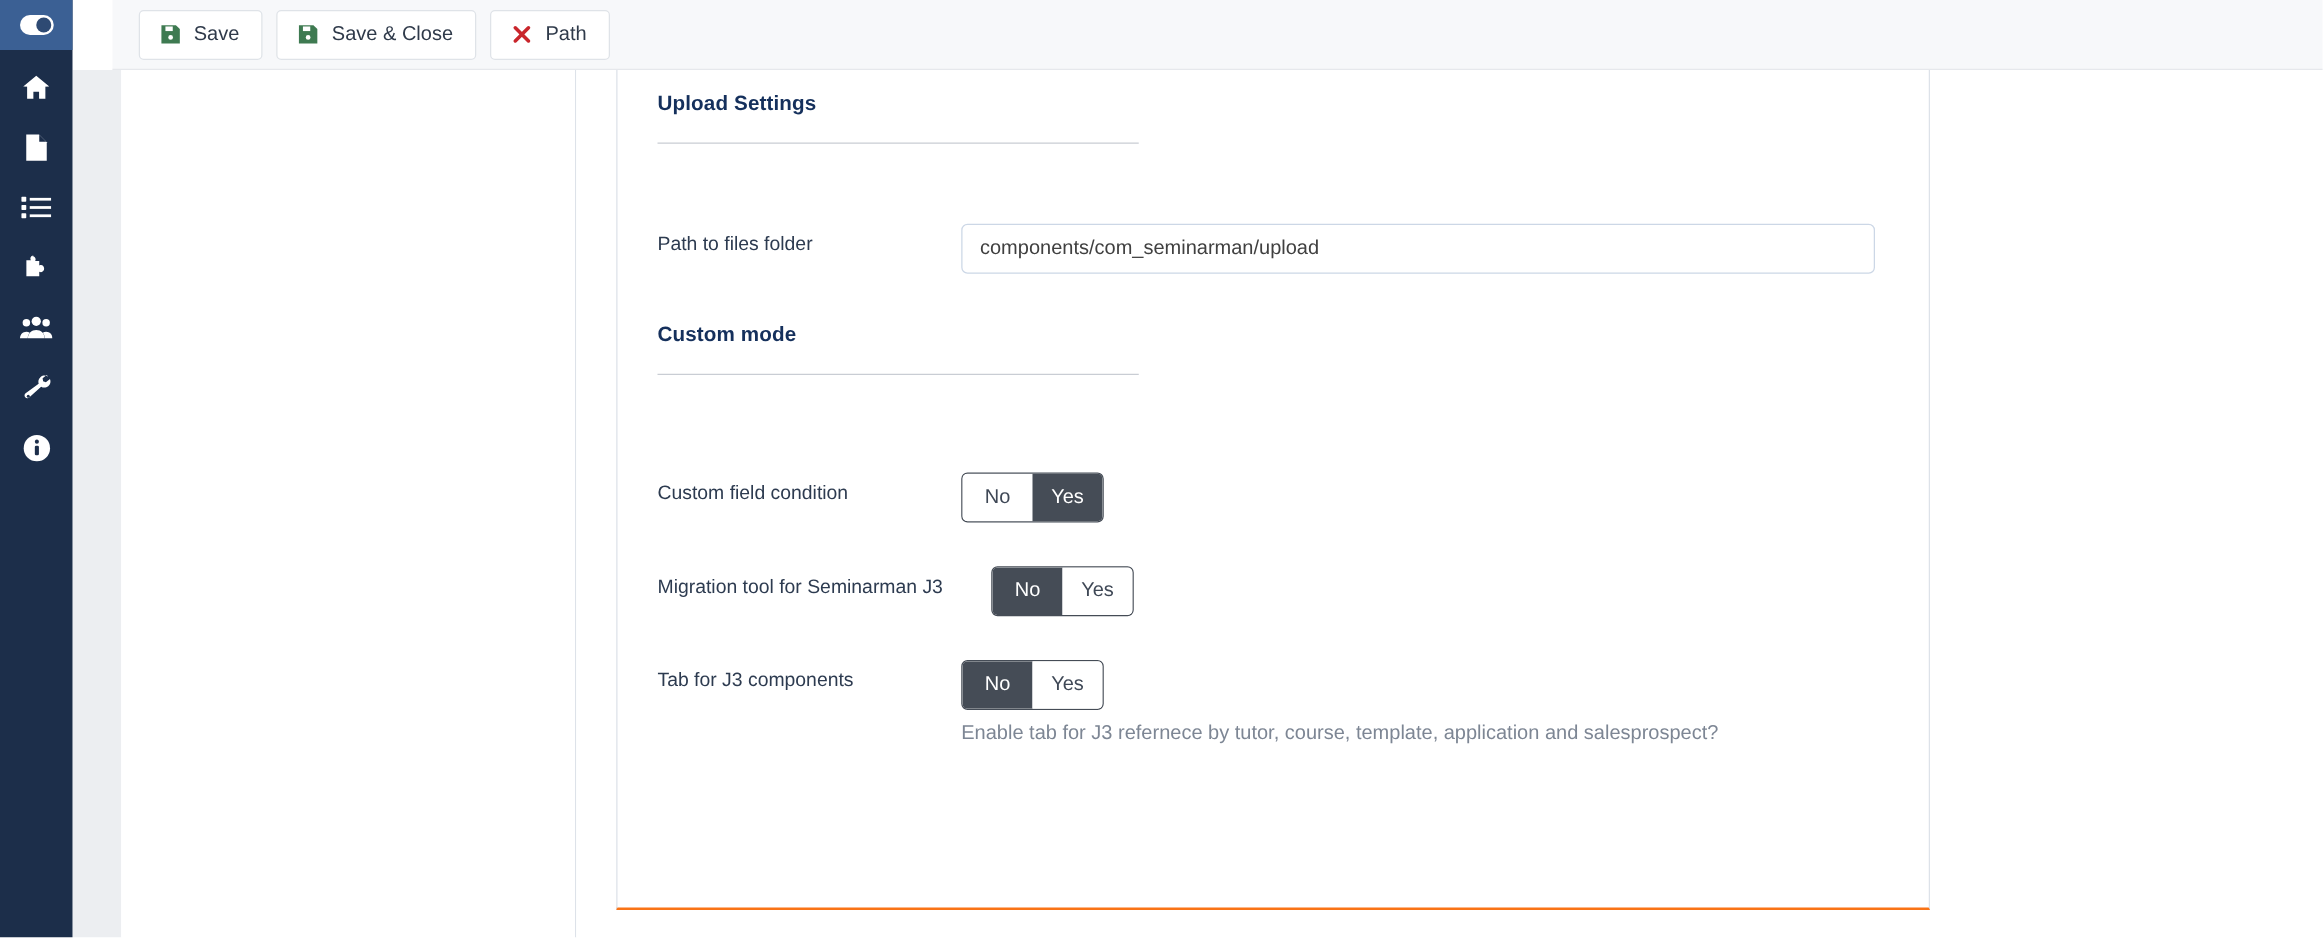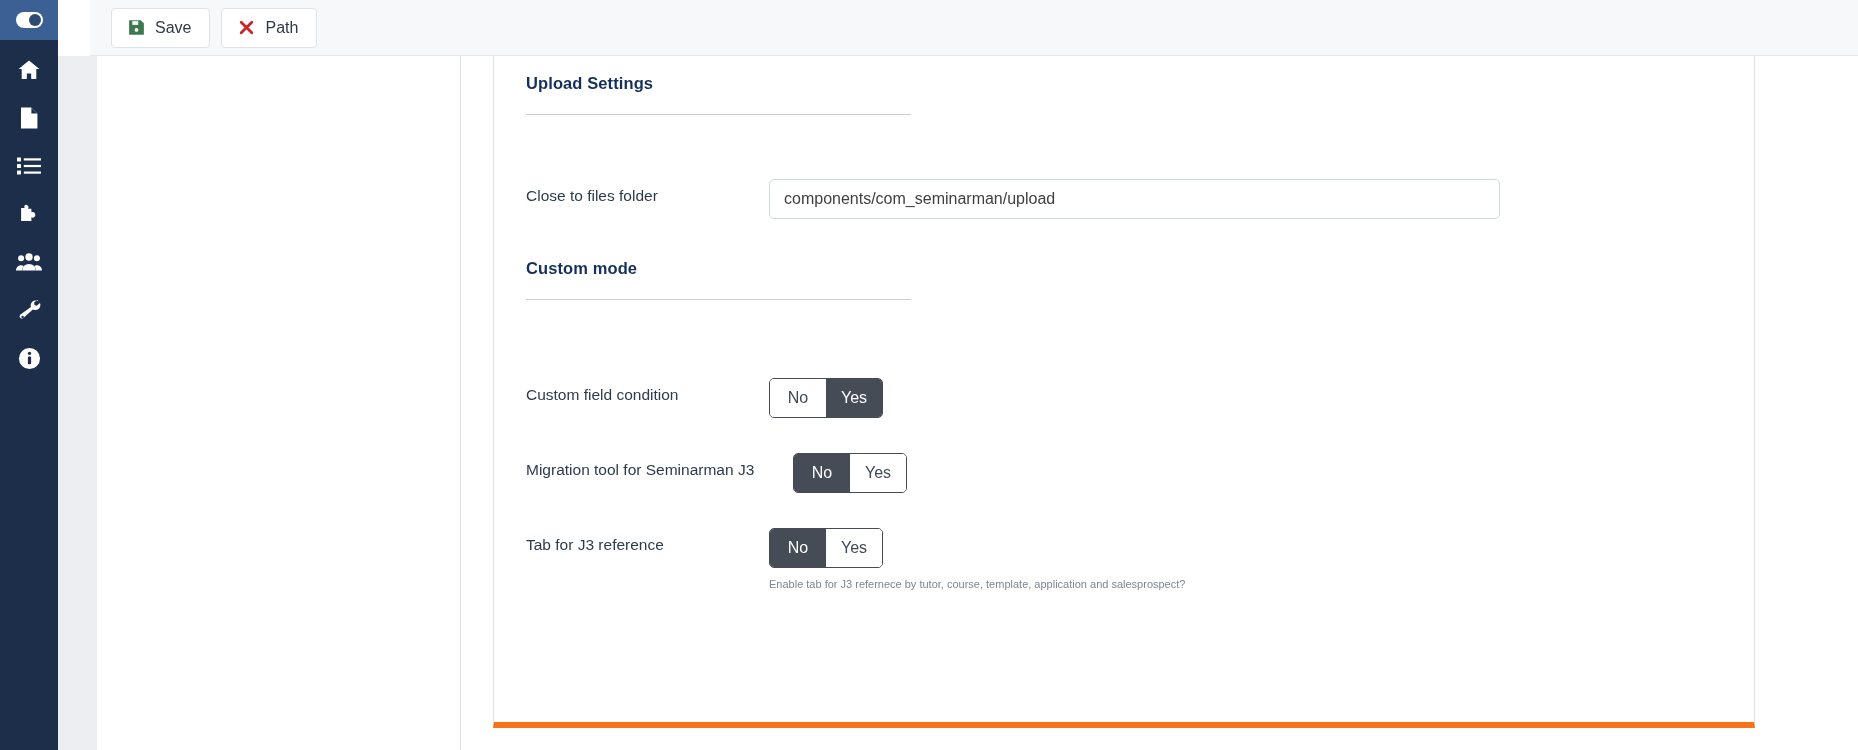--- a/index.html
+++ b/index.html
@@ -133,26 +133,26 @@
     width: 32px;
     height: 694px;
     background: #ffffff;
   }
 
   
   .card {
     position: absolute;
     left: 435px;
     top: 0;
-    width: 1262px;
+    width: 1051px;
     height: 672px;
     background: #ffffff;
     border-left: 1px solid #dde2e9;
     border-right: 1px solid #dde2e9;
-    border-bottom: 6px solid #f97316;
+    border-bottom: 2px solid #f97316;
   }
   .card-inner {
     padding: 18px 40px 0 32px;
   }
 
   
   .section {
     margin-bottom: 0;
   }
   .section-title {
@@ -215,21 +215,21 @@
     background: #ffffff;
     color: #3f4856;
     font-family: Liberation Sans, sans-serif;
     user-select: none;
   }
   .toggle-opt.active {
     background: #454c56;
     color: #ffffff;
   }
   .help-text {
-    font-size: 11px;
+    font-size: 16px;
     color: #7d8694;
     margin-top: 9px;
     line-height: 1.3;
   }
 </style>
 </head>
 <body>
 
 <div id="app">
 
@@ -325,20 +325,30 @@
       <span class="tb-ico">
         <svg width="17" height="17" viewBox="0 0 18 18" fill="#3e7a51">
           <path d="M1.2 1.2h12.3l3.3 3.3v12.3H1.2V1.2z"></path>
           <rect x="4.6" y="2.3" width="6.2" height="3.9" fill="#ffffff"></rect>
           <circle cx="9" cy="11.6" r="2.0" fill="#ffffff"></circle>
         </svg>
       </span>
       <span>Save</span>
     </button>
 
+    <button class="tb-btn">
+      <span class="tb-ico">
+        <svg width="17" height="17" viewBox="0 0 18 18" fill="#3e7a51">
+          <path d="M1.2 1.2h12.3l3.3 3.3v12.3H1.2V1.2z"></path>
+          <rect x="4.6" y="2.3" width="6.2" height="3.9" fill="#ffffff"></rect>
+          <circle cx="9" cy="11.6" r="2.0" fill="#ffffff"></circle>
+        </svg>
+      </span>
+      <span>Save &amp; Close</span>
+    </button>
 
     <button class="tb-btn">
       <span class="tb-ico">
         <svg width="17" height="17" viewBox="0 0 18 18" fill="none" stroke="#c9262c" stroke-width="3.0" stroke-linecap="round">
           <path d="M3.4 3.4 14.6 14.6M14.6 3.4 3.4 14.6"></path>
         </svg>
       </span>
       <span>Path</span>
     </button>
 
@@ -352,21 +362,21 @@
 
     <div class="card">
       <div class="card-inner">
 
         <div class="section">
           <div class="section-title">Upload Settings</div>
           <div class="section-rule"></div>
         </div>
 
         <div class="form-row" style="margin-top:64px;">
-          <div class="form-label">Close to files folder</div>
+          <div class="form-label">Path to files folder</div>
           <div class="form-control">
             <input class="text-input" type="text" value="components/com_seminarman/upload" style="">
           </div>
         </div>
 
         <div class="section" style="margin-top:40px;">
           <div class="section-title">Custom mode</div>
           <div class="section-rule"></div>
         </div>
 
@@ -384,21 +394,21 @@
           <div class="form-label">Migration tool for Seminarman J3</div>
           <div class="form-control">
             <div class="toggle-group">
               <div class="toggle-opt active">No</div>
               <div class="toggle-opt">Yes</div>
             </div>
           </div>
         </div>
 
         <div class="form-row" style="margin-top:35px;">
-          <div class="form-label">Tab for J3 reference</div>
+          <div class="form-label">Tab for J3 components</div>
           <div class="form-control">
             <div class="toggle-group">
               <div class="toggle-opt active">No</div>
               <div class="toggle-opt">Yes</div>
             </div>
             <div class="help-text">Enable tab for J3 refernece by tutor, course, template, application and salesprospect?</div>
           </div>
         </div>
 
       </div>

